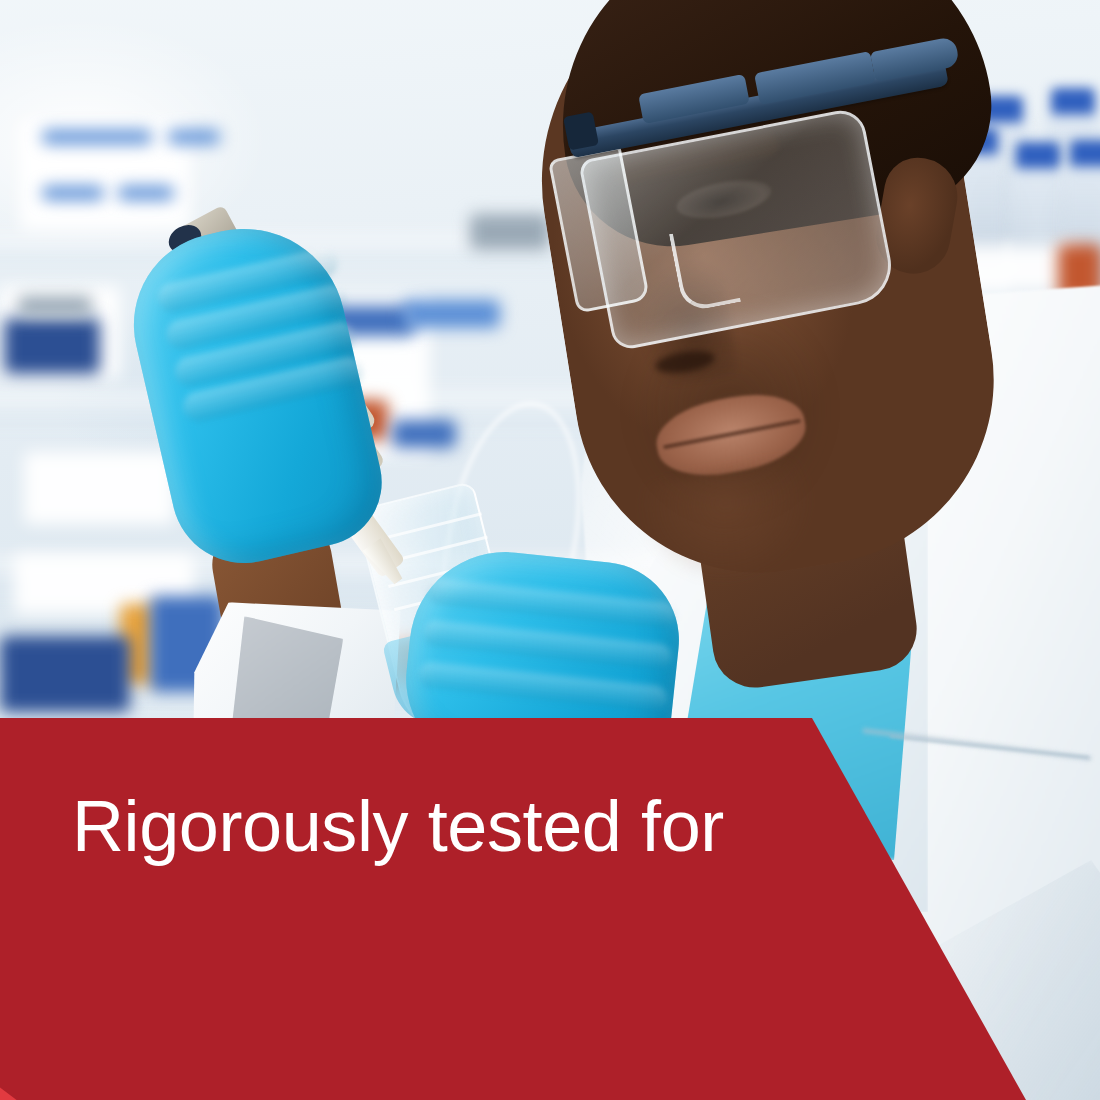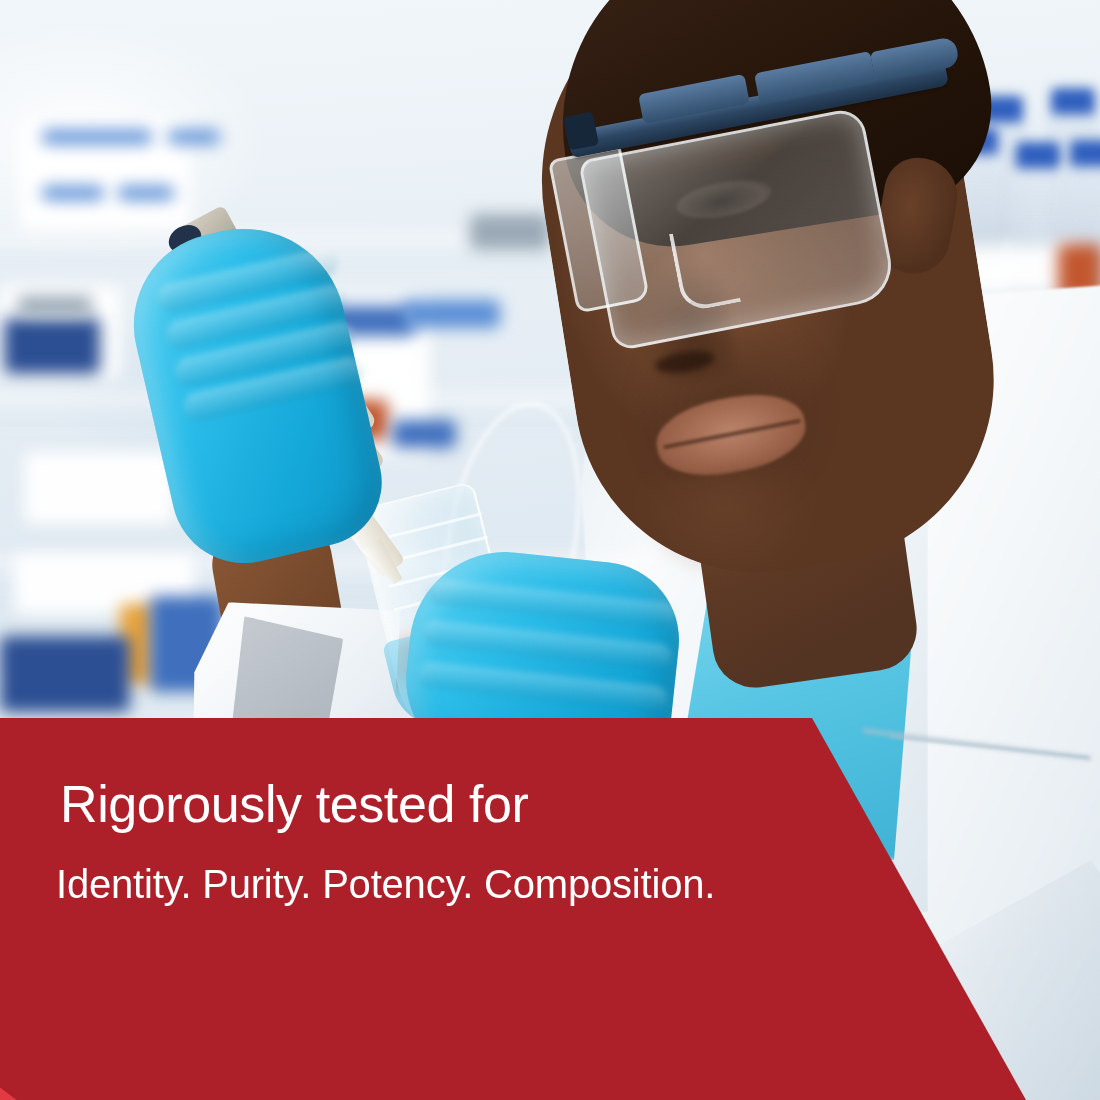--- a/index.html
+++ b/index.html
@@ -498,22 +498,22 @@
   }
 
   .banner-text {
     position: absolute;
     left: 56px;
     top: 772px;
     width: 820px;
     color: #ffffff;
   }
   .headline {
-    margin: 4px;
-    font-size: 52px;
+    margin: 16px;
+    font-size: 72px;
     line-height: 1.08;
     font-weight: 300;
     letter-spacing: -0.4px;
     white-space: nowrap;
   }
   .headline .bold {
     font-weight: 700;
   }
   .headline .l2 { display: block; }
   .subline {
@@ -660,16 +660,15 @@
   <div class="banner">
     <div class="banner-base"></div>
     <div class="banner-stripe"></div>
     <div class="banner-stripe2"></div>
   </div>
 
   <div class="banner-text">
     <h1 class="headline">
       <span class="l1">Rigorously tested for</span>
     </h1>
-    <p class="subline">Identity. Purity. Potency. Composition.</p>
   </div>
 
 </div>
 
 </body></html>

